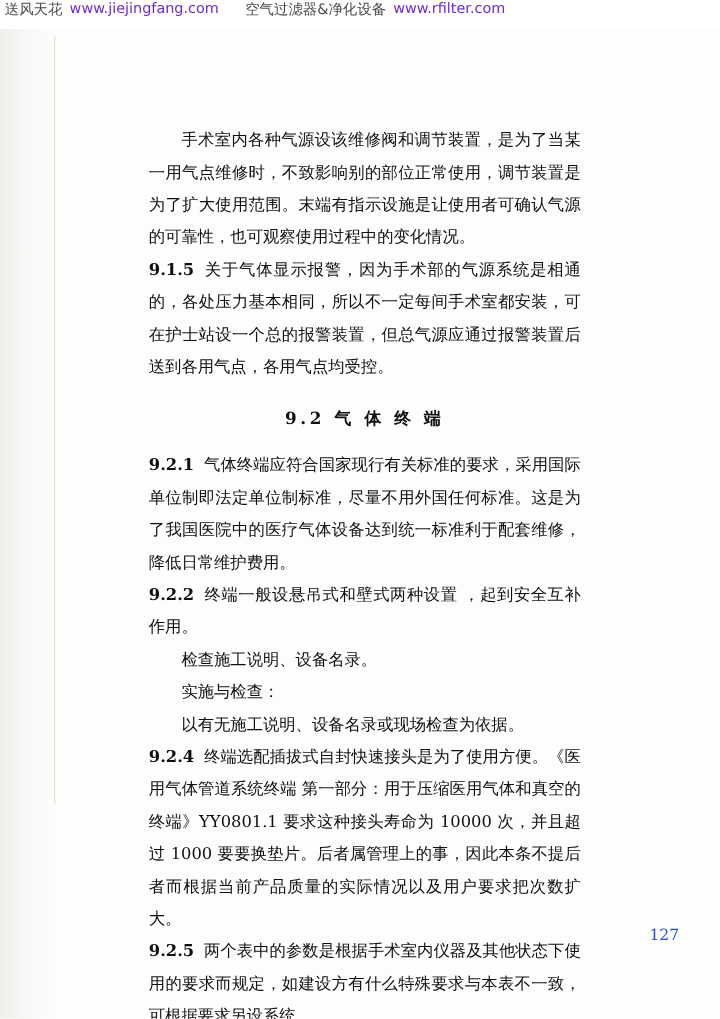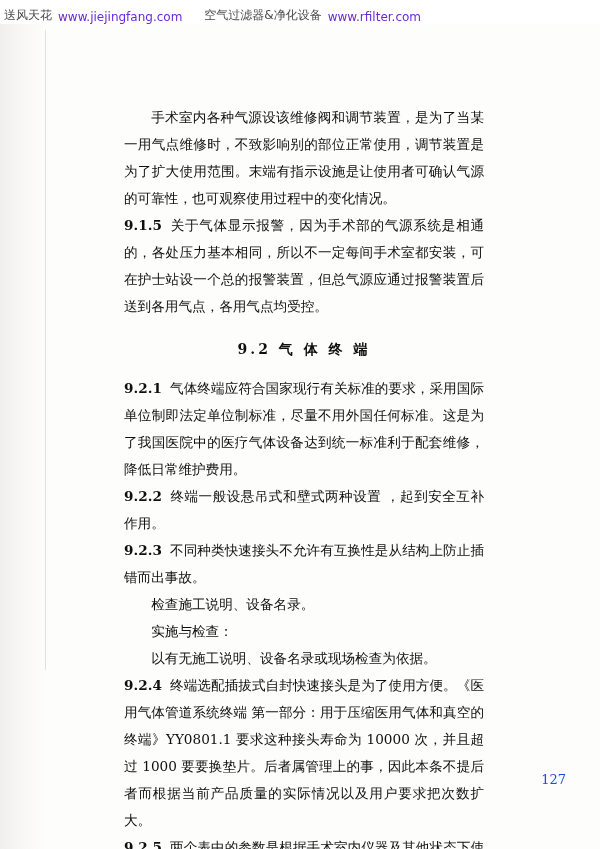--- a/index.html
+++ b/index.html
@@ -23,21 +23,21 @@
   }
 
   
   .watermark-strip {
     position: absolute;
     top: 0;
     left: 0;
     width: 600px;
     height: 24px;
     display: flex;
-    align-items: flex-end;
+    align-items: flex-start;
     gap: 6px;
     font-family: "DejaVu Sans", "Liberation Sans", sans-serif;
     font-size: 12px;
     color: #4a4a4a;
     padding-left: 4px;
     box-sizing: border-box;
     background: #ffffff;
   }
   .watermark-strip .wm-url {
     color: #6d28d9;
@@ -149,23 +149,20 @@
     <p class="section-heading">9.2  气 体 终 端</p>
 
     <p class="para hang">
       <span class="num-inline">9.2.1</span><span>气体终端应符合国家现行有关标准的要求，采用国际单位制即法定单位制标准，尽量不用外国任何标准。这是为了我国医院中的医疗气体设备达到统一标准利于配套维修，降低日常维护费用。</span>
     </p>
 
     <p class="para hang">
       <span class="num-inline">9.2.2</span><span>终端一般设悬吊式和壁式两种设置 ，起到安全互补作用。</span>
     </p>
 
-    <p class="para hang">
-      <span class="num-inline">9.2.3</span><span>不同种类快速接头不允许有互换性是从结构上防止插错而出事故。</span>
-    </p>
 
     <p class="para indent-2">
       <span>检查施工说明、设备名录。</span>
     </p>
 
     <p class="para indent-2">
       <span>实施与检查：</span>
     </p>
 
     <p class="para indent-2">

